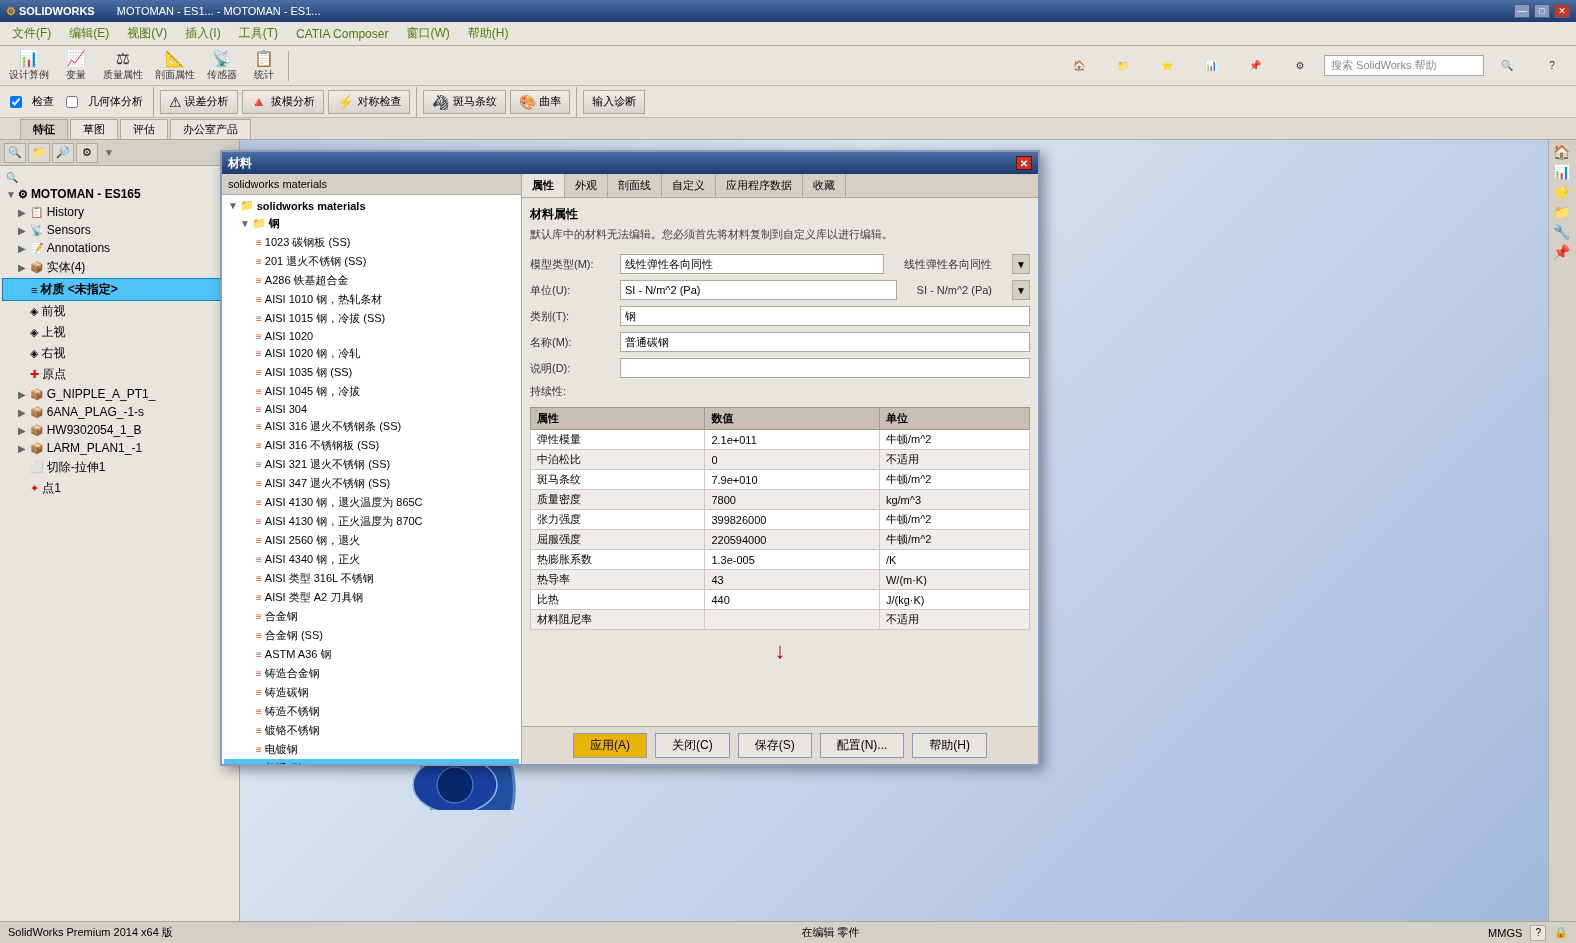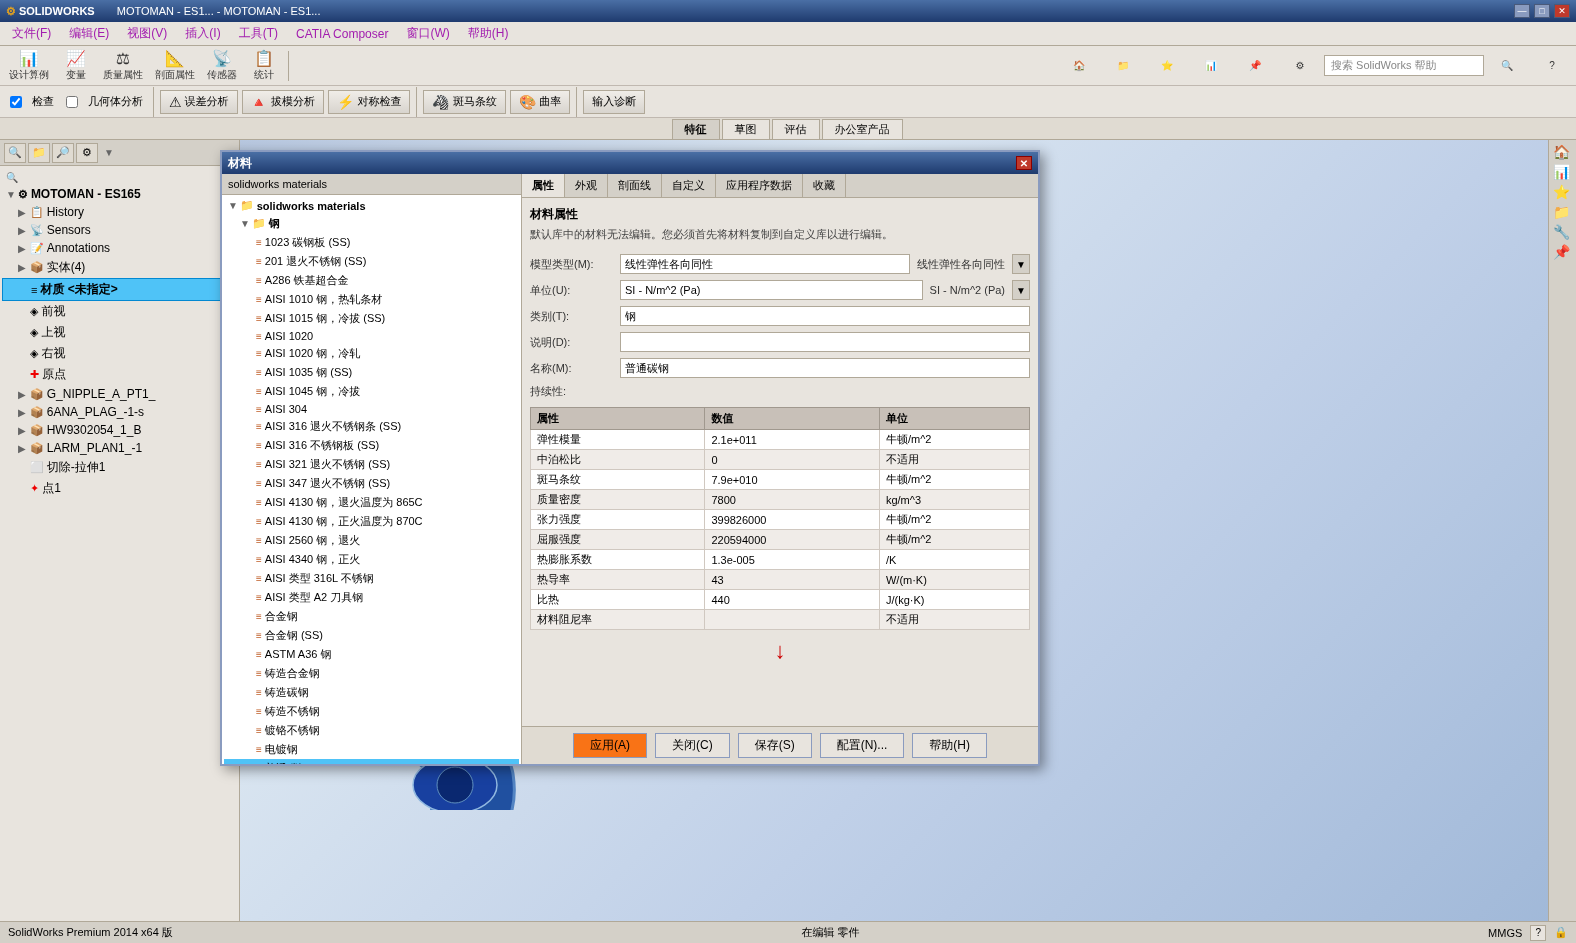--- a/index.html
+++ b/index.html
@@ -7,26 +7,26 @@
 
     
     .title-bar { background: linear-gradient(to bottom, #4a6fa5, #1e3a6e); height: 22px; display: flex; align-items: center; justify-content: space-between; padding: 0 6px; color: white; font-size: 11px; }
     .title-bar-left { display: flex; align-items: center; gap: 6px; }
     .title-bar-right { display: flex; gap: 4px; }
     .title-btn { width: 16px; height: 14px; background: #8a9bbf; border: 1px solid #4a5a7a; display: flex; align-items: center; justify-content: center; font-size: 9px; cursor: pointer; color: white; }
     .title-btn.close { background: #c0392b; }
 
     
     .menu-bar { background: #e8e4de; height: 24px; display: flex; align-items: center; padding: 0 4px; border-bottom: 1px solid #b0a898; gap: 2px; }
-    .menu-item { padding: 2px 8px; font-size: 12px; cursor: pointer; color: #a21caf; }
+    .menu-item { padding: 2px 8px; font-size: 12px; cursor: pointer; color: #4d7c0f; }
     .toolbar-row { display: flex; align-items: center; height: 36px; padding: 2px 4px; gap: 2px; }
     .toolbar-btn { display: flex; flex-direction: column; align-items: center; justify-content: center; padding: 2px 4px; font-size: 10px; cursor: pointer; border: 1px solid transparent; min-width: 40px; color: #333; }
     .toolbar-sep { width: 1px; height: 30px; background: #b0a898; margin: 0 2px; }
     .toolbar-icon { font-size: 16px; }
-    .tab-bar { display: flex; align-items: flex-end; height: 22px; padding: 0 20px; border-bottom: 1px solid #b0a898; background: #e0dbd2; justify-content: center; }
+    .tab-bar { display: flex; align-items: flex-end; height: 22px; padding: 0 20px; border-bottom: 1px solid #b0a898; background: #e0dbd2; }
     .tab { padding: 2px 12px; font-size: 11px; cursor: pointer; border: 1px solid #b0a898; border-bottom: none; background: #e8e4de; margin-right: 2px; }
     .tab.active { background: #d4d0c8; font-weight: bold; }
 
     
     .feature-tree { width: 240px; background: #e8e4de; border-right: 1px solid #b0a898; display: flex; flex-direction: column; overflow: hidden; }
     .feature-tree-toolbar { height: 26px; background: #d4d0c8; border-bottom: 1px solid #b0a898; display: flex; align-items: center; padding: 2px 4px; gap: 2px; }
     .tree-btn { width: 22px; height: 20px; background: #e0dbd2; border: 1px solid #b0a898; display: flex; align-items: center; justify-content: center; font-size: 11px; cursor: pointer; }
     .tree-content { flex: 1; overflow-y: auto; padding: 4px 2px; }
     .tree-item { display: flex; align-items: center; padding: 2px 2px 2px 4px; cursor: pointer; font-size: 12px; white-space: nowrap; }
     .tree-item.highlighted { background: #4fc3f7; color: #000; font-weight: bold; border: 1px solid #0288d1; }
@@ -53,35 +53,35 @@
     
     .props-pane { flex: 1; display: flex; flex-direction: column; overflow: hidden; }
     .props-tabs { display: flex; background: #d4d0c8; border-bottom: 1px solid #b0a898; }
     .props-tab { padding: 4px 10px; font-size: 11px; cursor: pointer; border-right: 1px solid #b0a898; }
     .props-tab.active { background: #e8e4de; font-weight: bold; }
     .props-content { flex: 1; overflow-y: auto; padding: 8px; }
     .prop-section-title { font-size: 12px; font-weight: bold; margin-bottom: 4px; }
     .prop-desc { font-size: 11px; color: #444; margin-bottom: 12px; line-height: 1.4; }
     .prop-row { display: flex; align-items: center; margin-bottom: 6px; }
     .prop-label { width: 90px; font-size: 11px; color: #333; flex-shrink: 0; }
-    .prop-control { flex: 1; display: flex; align-items: center; gap: 7px; }
+    .prop-control { flex: 1; display: flex; align-items: center; gap: 20px; }
     .prop-select { height: 20px; font-size: 11px; background: white; border: 1px solid #b0a898; padding: 1px 4px; flex: 1; }
     .prop-input { height: 20px; font-size: 11px; background: white; border: 1px solid #b0a898; padding: 1px 4px; flex: 1; }
     .prop-dropdown-btn { width: 18px; height: 20px; background: #d4d0c8; border: 1px solid #b0a898; display: flex; align-items: center; justify-content: center; font-size: 10px; cursor: pointer; }
 
     
     .props-table { width: 100%; border-collapse: collapse; font-size: 11px; margin-top: 8px; }
     .props-table th { background: #c8c0b8; padding: 3px 6px; border: 1px solid #a0988e; text-align: left; font-size: 11px; }
     .props-table td { padding: 2px 6px; border: 1px solid #d0c8c0; background: white; }
     .props-table tr:nth-child(even) td { background: #f0ece8; }
 
     
     .dialog-buttons { padding: 6px; border-top: 1px solid #b0a898; display: flex; justify-content: center; gap: 8px; background: #e0dbd2; }
     .dialog-btn { padding: 3px 16px; font-size: 12px; background: #e8e4de; border: 1px solid #8a9bbf; cursor: pointer; }
-    .dialog-btn.primary { background: #f97316; }
+    .dialog-btn.primary { background: #eab308; }
 
     
     .status-bar { height: 22px; background: #d4d0c8; border-top: 1px solid #b0a898; display: flex; align-items: center; justify-content: space-between; padding: 0 8px; font-size: 11px; position: absolute; bottom: 0; width: 100%; }
 
     
     .toolbar-check { display: flex; align-items: center; gap: 10px; font-size: 11px; padding: 1px 4px; }
     .toolbar-check input { width: 12px; height: 12px; }
 
     .analysis-toolbar { display: flex; align-items: center; height: 32px; padding: 2px 6px; gap: 4px; background: #e8e4de; border-bottom: 1px solid #c0b8b0; }
     .analysis-btn { display: flex; align-items: center; gap: 3px; padding: 2px 8px; font-size: 11px; background: linear-gradient(to bottom, #f0ede8, #d8d4ce); border: 1px solid #b0a898; cursor: pointer; height: 24px; }
@@ -581,30 +581,30 @@
           </div>
 
           <div class="prop-row">
             <div class="prop-label">类别(T):</div>
             <div class="prop-control">
               <input class="prop-input" type="text" style="width: 220px;" value="钢">
             </div>
           </div>
 
           <div class="prop-row">
+            <div class="prop-label">名称(M):</div>
+            <div class="prop-control">
+              <input class="prop-input" type="text" style="width: 220px;" value="普通碳钢">
+            </div>
+          </div>
+
+          <div class="prop-row">
             <div class="prop-label">说明(D):</div>
             <div class="prop-control">
               <input class="prop-input" type="text" style="width: 220px;">
-            </div>
-          </div>
-
-          <div class="prop-row">
-            <div class="prop-label">名称(M):</div>
-            <div class="prop-control">
-              <input class="prop-input" type="text" style="width: 220px;" value="普通碳钢">
             </div>
           </div>
 
 
           <div class="prop-row">
             <div class="prop-label">持续性:</div>
           </div>
 
           <table class="props-table">
             <thead>

